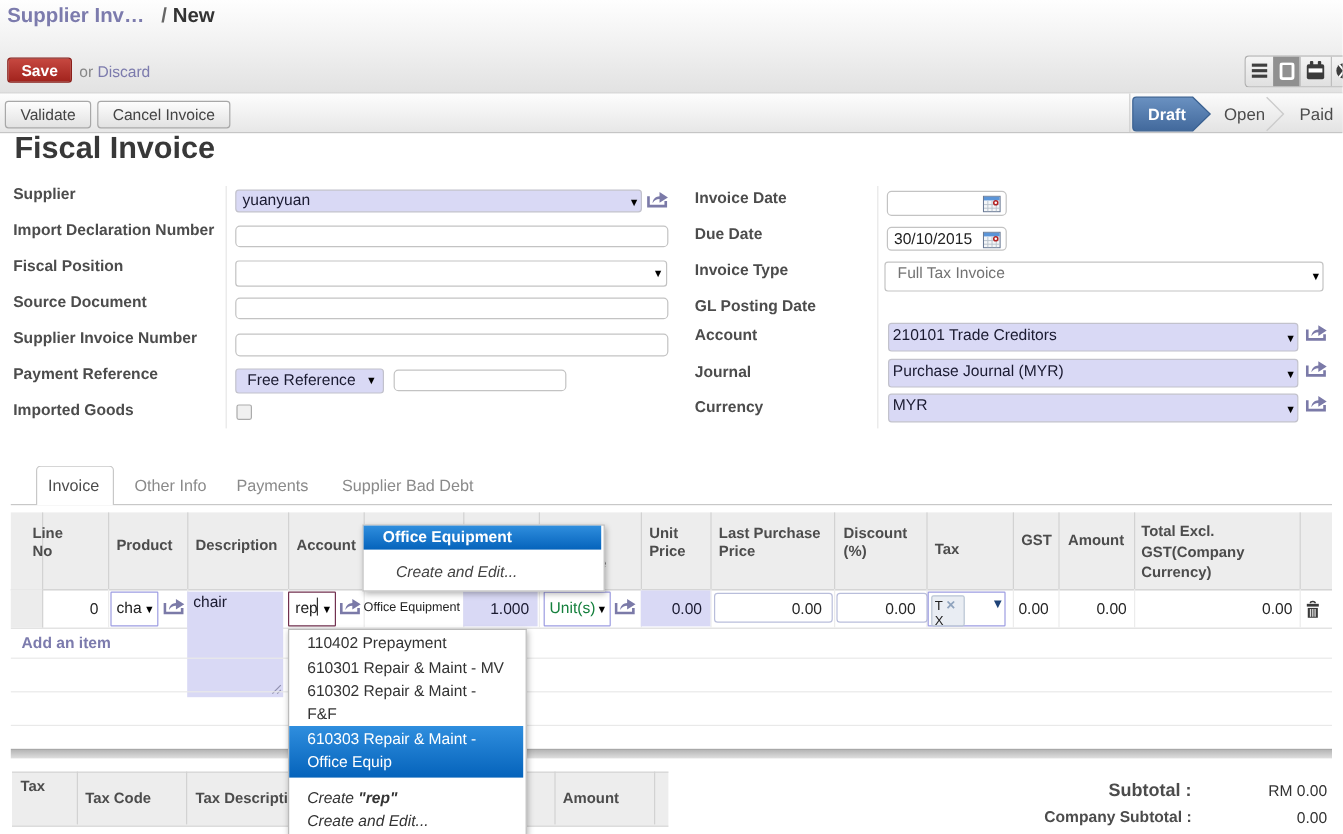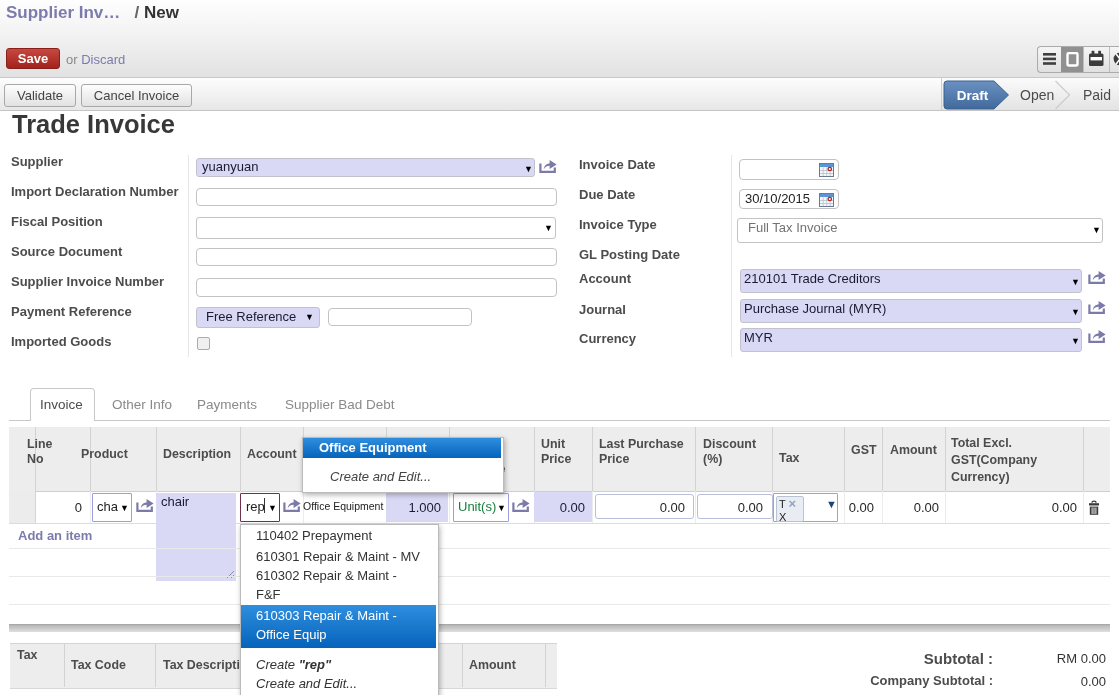--- a/index.html
+++ b/index.html
@@ -68,21 +68,21 @@
           <stop offset="1" stop-color="#42699c"></stop>
   </linearGradient>
       </defs>
   <path d="M6 1 H53 L67.5 15 L53 29 H6 Q3 29 3 26 V4 Q3 1 6 1 Z" fill="url(#bluegrad)" stroke="#3a6191" stroke-width="1"></path>
   <path d="M114.5 1 L128.5 15 L114.5 29" fill="none" stroke="#cccccc" stroke-width="1.2"></path>
   <text x="31.5" y="20" text-anchor="middle" font-family="Liberation Sans, sans-serif" font-size="13.5" font-weight="bold" fill="#fff">Draft</text>
 </svg>
 <div class="abs" style="left:1020px;top:87px;font-size:14px;color:#4c4c4c;">Open</div>
 <div class="abs" style="left:1083px;top:87px;font-size:14px;color:#4c4c4c;">Paid</div>
 
-<div class="abs" style="left:12px;top:110px;font-size:25.5px;font-weight:bold;color:#383838;">Trade Invoice</div>
+<div class="abs" style="left:12px;top:110px;font-size:25.5px;font-weight:bold;color:#383838;">Fiscal Invoice</div>
 
 <div class="abs" style="left:188px;top:155px;width:1px;height:202px;background:#e6e6e6;"></div>
 <div class="abs" style="left:731px;top:155px;width:1px;height:202px;background:#e6e6e6;"></div>
 
 <div class="lbl" style="left:11px;top:154px;">Supplier</div>
 <div class="lbl" style="left:11px;top:184px;">Import Declaration Number</div>
 <div class="lbl" style="left:11px;top:214px;">Fiscal Position</div>
 <div class="lbl" style="left:11px;top:244px;">Source Document</div>
 <div class="lbl" style="left:11px;top:274px;">Supplier Invoice Number</div>
 <div class="lbl" style="left:11px;top:304px;">Payment Reference</div>
@@ -180,21 +180,21 @@
 <div class="vline" style="left:534px;top:427px;height:64px;"></div>
 <div class="vline" style="left:592px;top:427px;height:64px;"></div>
 <div class="vline" style="left:695px;top:427px;height:64px;"></div>
 <div class="vline" style="left:772px;top:427px;height:64px;"></div>
 <div class="vline" style="left:844px;top:427px;height:64px;"></div>
 <div class="vline" style="left:882px;top:427px;height:64px;"></div>
 <div class="vline" style="left:945px;top:427px;height:64px;"></div>
 <div class="vline" style="left:1083px;top:427px;height:64px;"></div>
 
 <div class="hcell" style="left:27px;top:437px;">Line<br>No</div>
-<div class="hcell" style="left:81px;top:447px;">Product</div>
+<div class="hcell" style="left:97px;top:447px;">Product</div>
 <div class="hcell" style="left:163px;top:447px;">Description</div>
 <div class="hcell" style="left:247px;top:447px;">Account</div>
 <div class="hcell" style="left:455px;top:447px;">Unit of<br>Measure</div>
 <div class="hcell" style="left:541px;top:437px;">Unit<br>Price</div>
 <div class="hcell" style="left:599px;top:437px;">Last Purchase<br>Price</div>
 <div class="hcell" style="left:703px;top:437px;">Discount<br>(%)</div>
 <div class="hcell" style="left:779px;top:451px;">Tax</div>
 <div class="hcell" style="left:851px;top:443px;">GST</div>
 <div class="hcell" style="left:890px;top:443px;">Amount</div>
 <div class="hcell" style="left:951px;top:435px;line-height:17px;">Total Excl.<br>GST(Company<br>Currency)</div>

